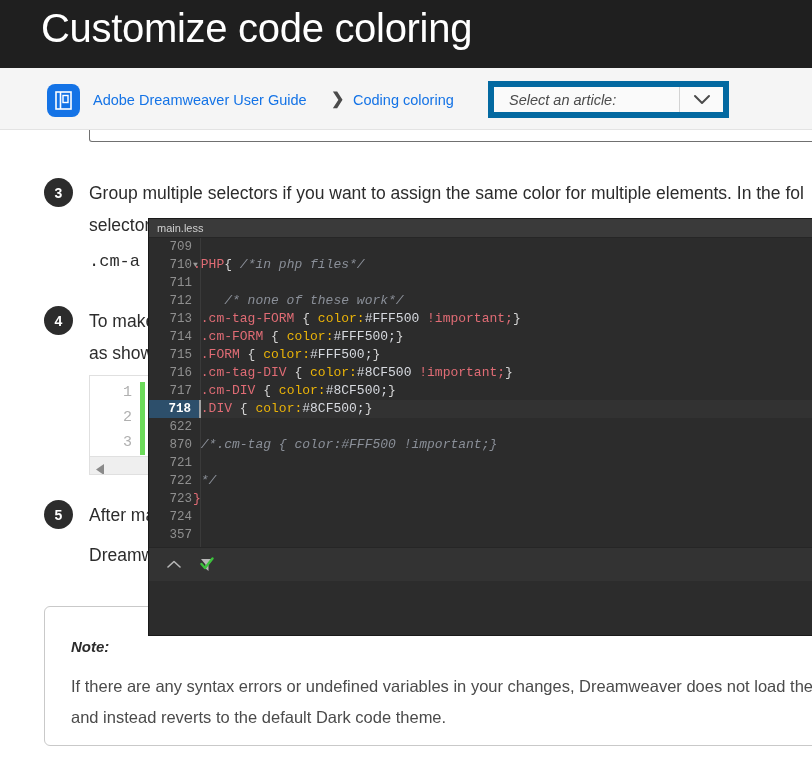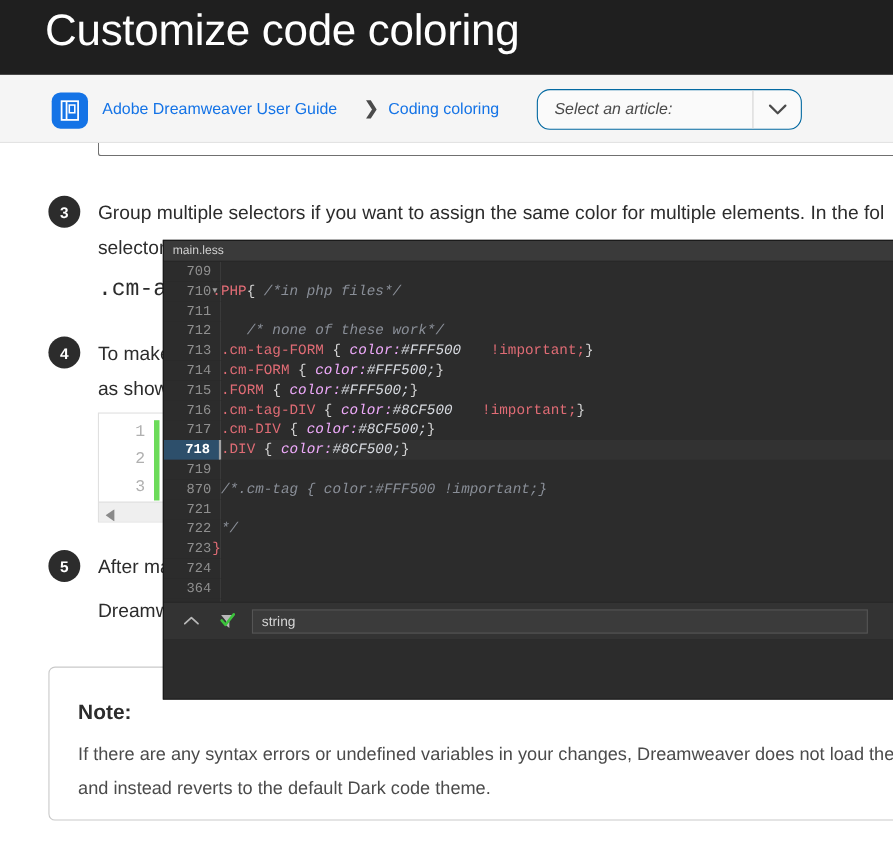--- a/index.html
+++ b/index.html
@@ -73,22 +73,22 @@
     font-size: 16px;
     color: #4b4b4b;
     font-weight: 700;
   }
 
   .article-select {
     position: absolute;
     left: 488px; top: 81px;
     width: 241px; height: 37px;
     background: #fafafa;
-    border: 1px solid #0369a1;
-    border-radius: 12px;
+    border: 6px solid #0369a1;
+    border-radius: 0;
     display: flex;
     align-items: stretch;
     cursor: pointer;
     gap: 43px;
   }
   .article-select-label {
     flex: 1;
     display: flex;
     align-items: center;
     padding-left: 15px;
@@ -149,21 +149,21 @@
     line-height: 32px;
     color: #2c2c2c;
     white-space: nowrap;
   }
   .step-body .l2 { display: block; }
 
   .inline-code {
     position: absolute;
     left: 89px;
     font-family: "Liberation Mono", monospace;
-    font-size: 21px;
+    font-size: 17px;
     color: #2c2c2c;
     white-space: nowrap;
   }
 
   
   .mini-code {
     position: absolute;
     left: 89px; top: 245px;
     width: 300px; height: 100px;
     background: #ffffff;
@@ -203,23 +203,24 @@
     position: absolute;
     left: 44px; top: 606px;
     width: 800px; height: 140px;
     background: #ffffff;
     border: 1px solid #c9c9c9;
     border-radius: 6px;
   }
   .note-title {
     position: absolute;
     left: 26px; top: 31px;
-    font-size: 19px;
+    font-size: 15px;
     font-weight: 700;
     color: #2c2c2c;
+    font-style: italic;
   }
   .note-text {
     position: absolute;
     left: 26px; top: 64px;
     width: 780px;
     font-size: 16.5px;
     line-height: 31px;
     color: #4b4b4b;
     white-space: nowrap;
   }
@@ -292,23 +293,23 @@
   }
   .code-text {
     position: absolute;
     left: 44px; top: 0;
     font-size: 13px;
     color: #d4d4d4;
     white-space: pre;
   }
   .tok-sel   { color: #e06c75; }
   .tok-brace { color: #d4d4d4; }
-  .tok-prop  { color: #f0abfc; font-style: italic; }
-  .tok-val   { color: #d7dae0; font-style: italic; }
-  .tok-imp   { color: #e06c75; margin-left: 19px; }
+  .tok-prop  { color: #eab308; }
+  .tok-val   { color: #d7dae0; }
+  .tok-imp   { color: #e06c75; }
   .tok-com   { color: #8a8f98; font-style: italic; }
 
   .editor-statusbar {
     position: absolute;
     left: 0; bottom: 54px;
     width: 100%; height: 34px;
     background: #333333;
     border-top: 1px solid #262626;
     display: flex;
     align-items: center;
@@ -448,41 +449,40 @@
         <div class="code-row"><div class="gutter">709</div><div class="code-text"></div></div>
         <div class="code-row"><div class="gutter">710</div><div class="fold">▼</div><div class="code-text"><span class="tok-sel">.PHP</span><span class="tok-brace">{ </span><span class="tok-com">/*in php files*/</span></div></div>
         <div class="code-row"><div class="gutter">711</div><div class="code-text"></div></div>
         <div class="code-row"><div class="gutter">712</div><div class="code-text"><span class="tok-com">    /* none of these work*/</span></div></div>
         <div class="code-row"><div class="gutter">713</div><div class="code-text"><span class="tok-sel"> .cm-tag-FORM</span><span class="tok-brace"> { </span><span class="tok-prop">color:</span><span class="tok-val">#FFF500 </span><span class="tok-imp">!important;</span><span class="tok-brace">}</span></div></div>
         <div class="code-row"><div class="gutter">714</div><div class="code-text"><span class="tok-sel"> .cm-FORM</span><span class="tok-brace"> { </span><span class="tok-prop">color:</span><span class="tok-val">#FFF500;</span><span class="tok-brace">}</span></div></div>
         <div class="code-row"><div class="gutter">715</div><div class="code-text"><span class="tok-sel"> .FORM</span><span class="tok-brace"> { </span><span class="tok-prop">color:</span><span class="tok-val">#FFF500;</span><span class="tok-brace">}</span></div></div>
         <div class="code-row"><div class="gutter">716</div><div class="code-text"><span class="tok-sel"> .cm-tag-DIV</span><span class="tok-brace"> { </span><span class="tok-prop">color:</span><span class="tok-val">#8CF500 </span><span class="tok-imp">!important;</span><span class="tok-brace">}</span></div></div>
         <div class="code-row"><div class="gutter">717</div><div class="code-text"><span class="tok-sel"> .cm-DIV</span><span class="tok-brace"> { </span><span class="tok-prop">color:</span><span class="tok-val">#8CF500;</span><span class="tok-brace">}</span></div></div>
         <div class="code-row active"><div class="gutter">718</div><div class="code-text"><span class="tok-sel"> .DIV</span><span class="tok-brace"> { </span><span class="tok-prop">color:</span><span class="tok-val">#8CF500;</span><span class="tok-brace">}</span></div></div>
-        <div class="code-row"><div class="gutter">719</div><div class="code-text"></div></div>
+        <div class="code-row"><div class="gutter">622</div><div class="code-text"></div></div>
         <div class="code-row"><div class="gutter">870</div><div class="code-text"><span class="tok-com"> /*.cm-tag { color:#FFF500 !important;}</span></div></div>
         <div class="code-row"><div class="gutter">721</div></div>
         <div class="code-row"><div class="gutter">722</div><div class="code-text"><span class="tok-com"> */</span></div></div>
         <div class="code-row"><div class="gutter">723</div><div class="code-text"><span class="tok-sel">}</span></div></div>
         <div class="code-row"><div class="gutter">724</div><div class="code-text"></div></div>
-        <div class="code-row"><div class="gutter">364</div><div class="code-text"></div></div>
+        <div class="code-row"><div class="gutter">357</div><div class="code-text"></div></div>
         <div class="code-row"><div class="gutter">726</div><div class="code-text"></div></div>
       </div>
 
     <div class="editor-statusbar">
       <div class="sb-chevron">
         <svg width="14" height="9" viewBox="0 0 14 9">
           <polyline points="1,7 7,1.5 13,7" fill="none" stroke="#b8b8b8" stroke-width="1.6" stroke-linecap="round" stroke-linejoin="round"></polyline>
         </svg>
       </div>
       <div class="sb-filter">
         <svg width="16" height="16" viewBox="0 0 16 16">
           <polygon points="2,2 14,2 9.5,7.5 9.5,14 6.5,11.5 6.5,7.5" fill="#b8b8b8"></polygon>
           <polyline points="2.5,7 6,11 13.5,1.5" fill="none" stroke="#3cc23c" stroke-width="2.4" stroke-linecap="round" stroke-linejoin="round"></polyline>
         </svg>
       </div>
-      <div class="sb-input">string</div>
     </div>
 
     <div class="editor-footer"></div>
   </div>
 
 </div>
 
 </body></html>

